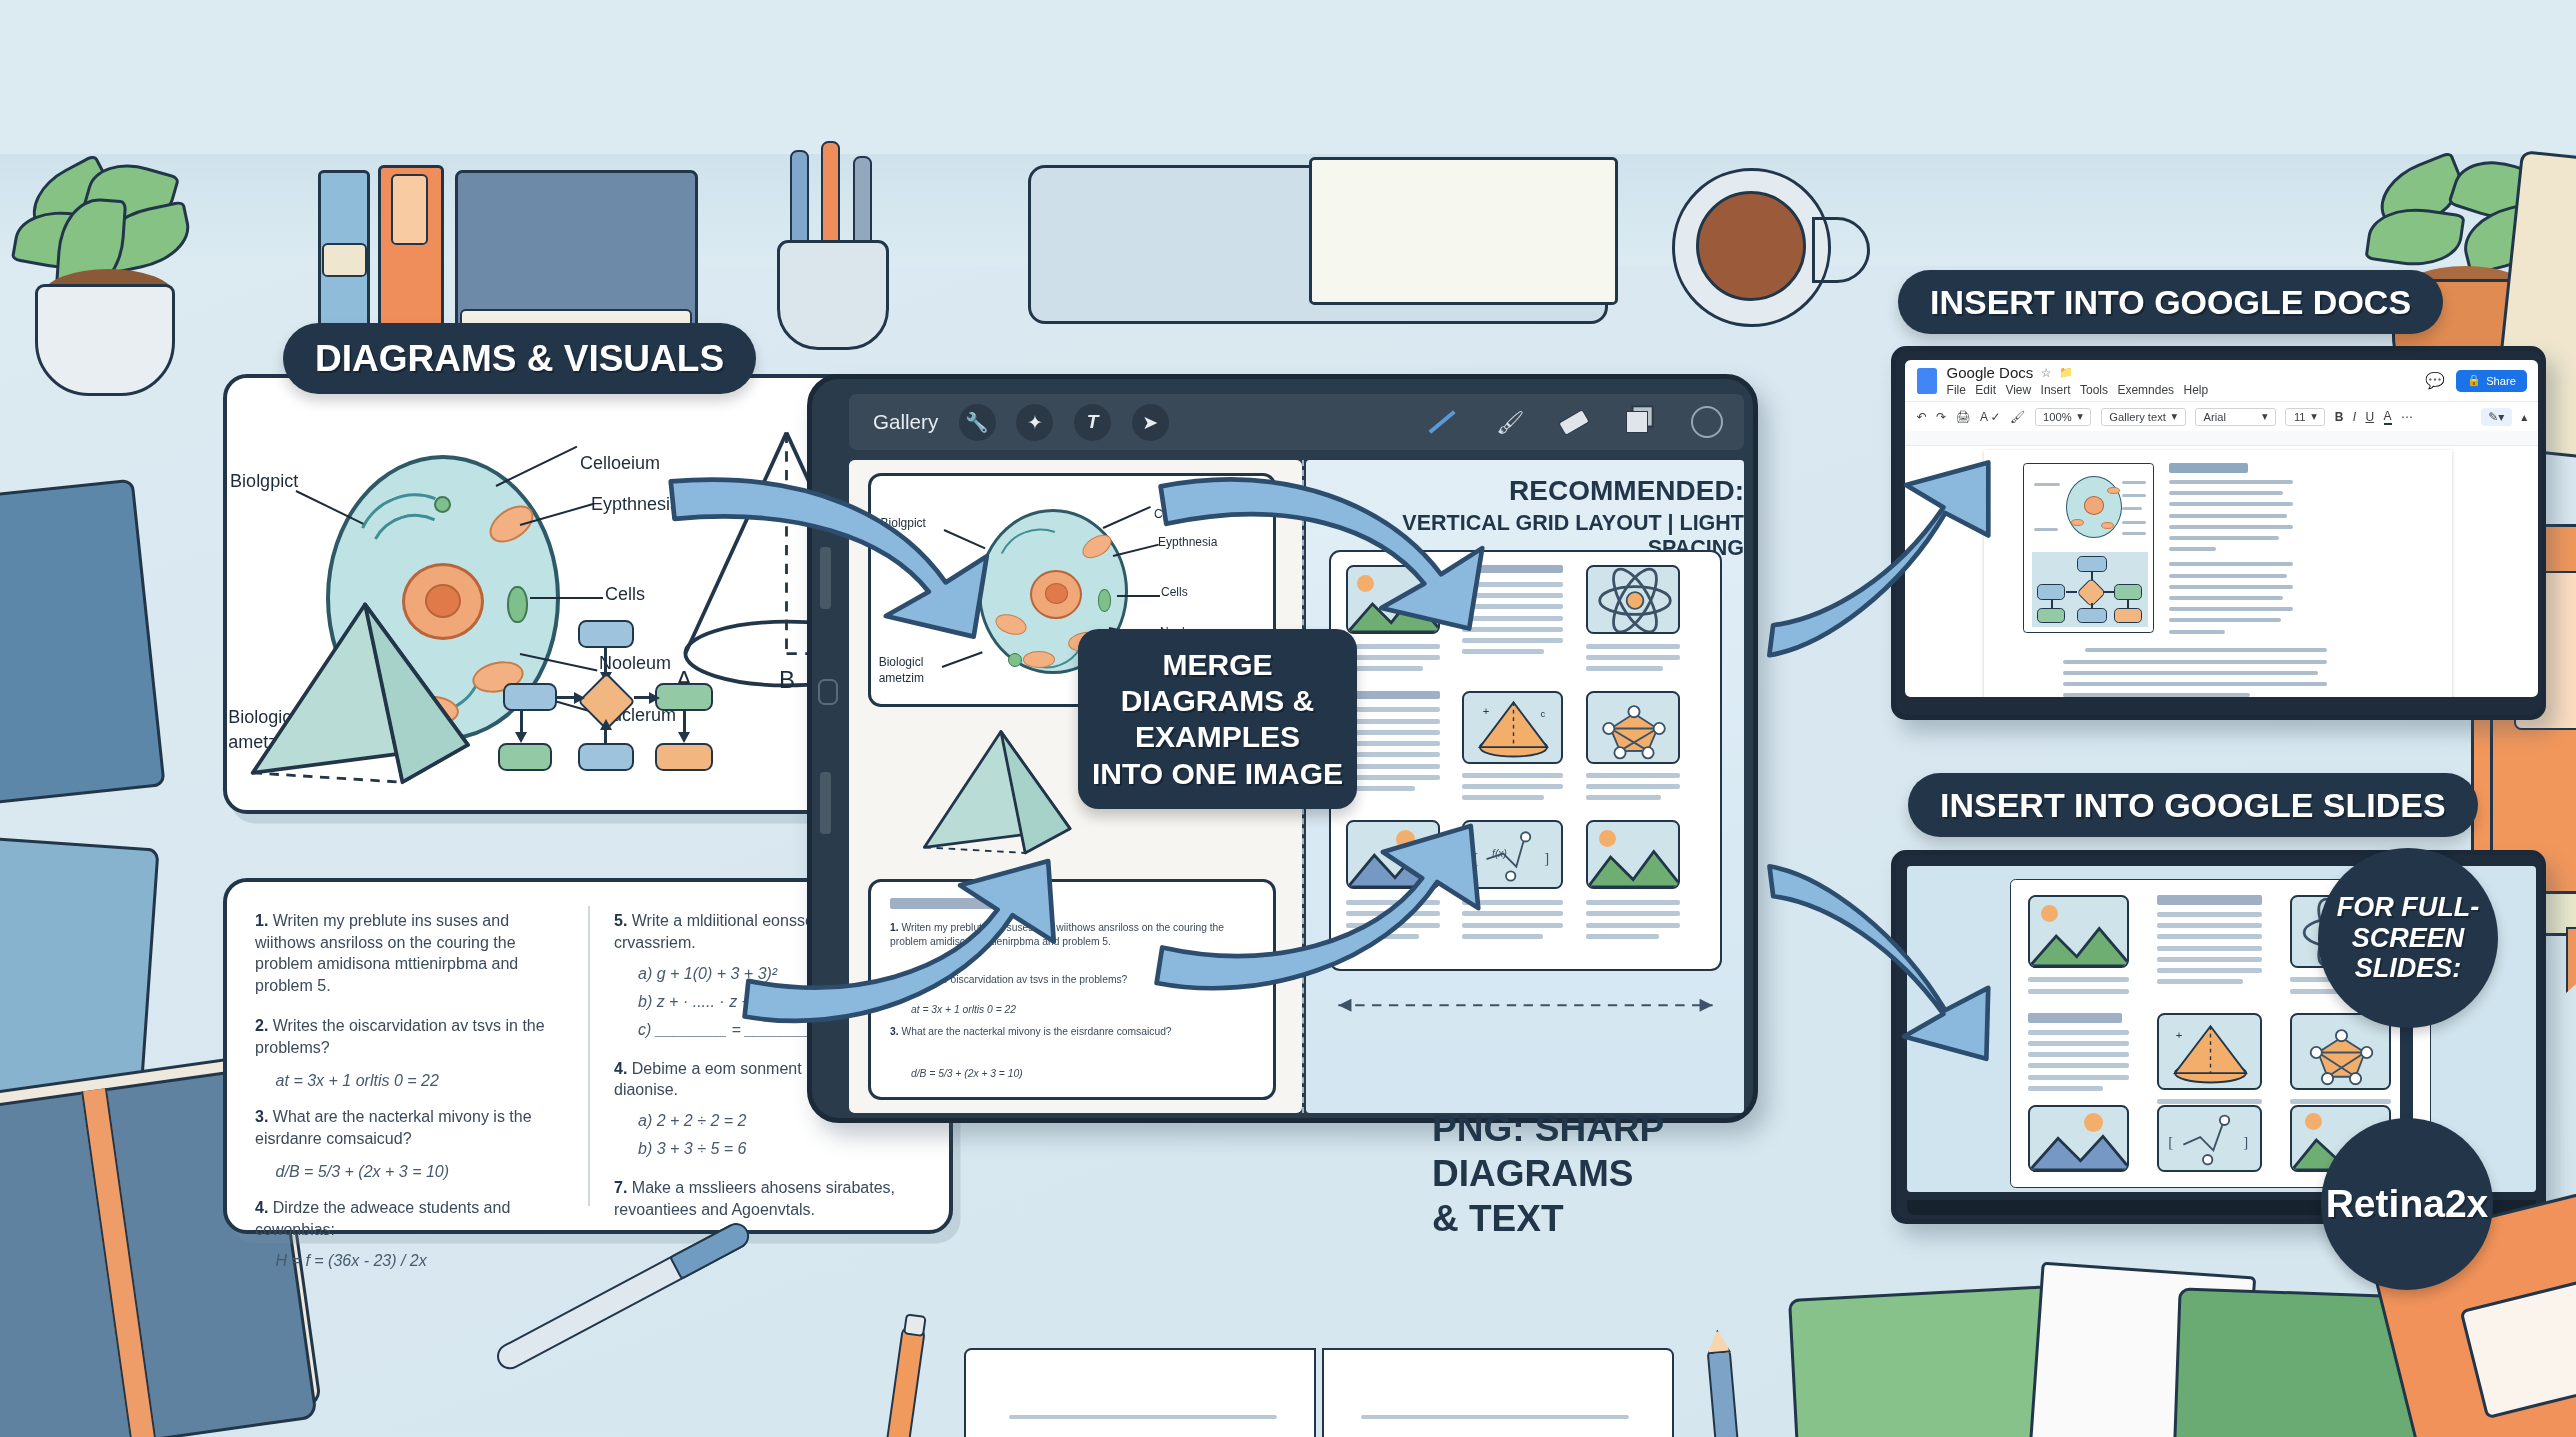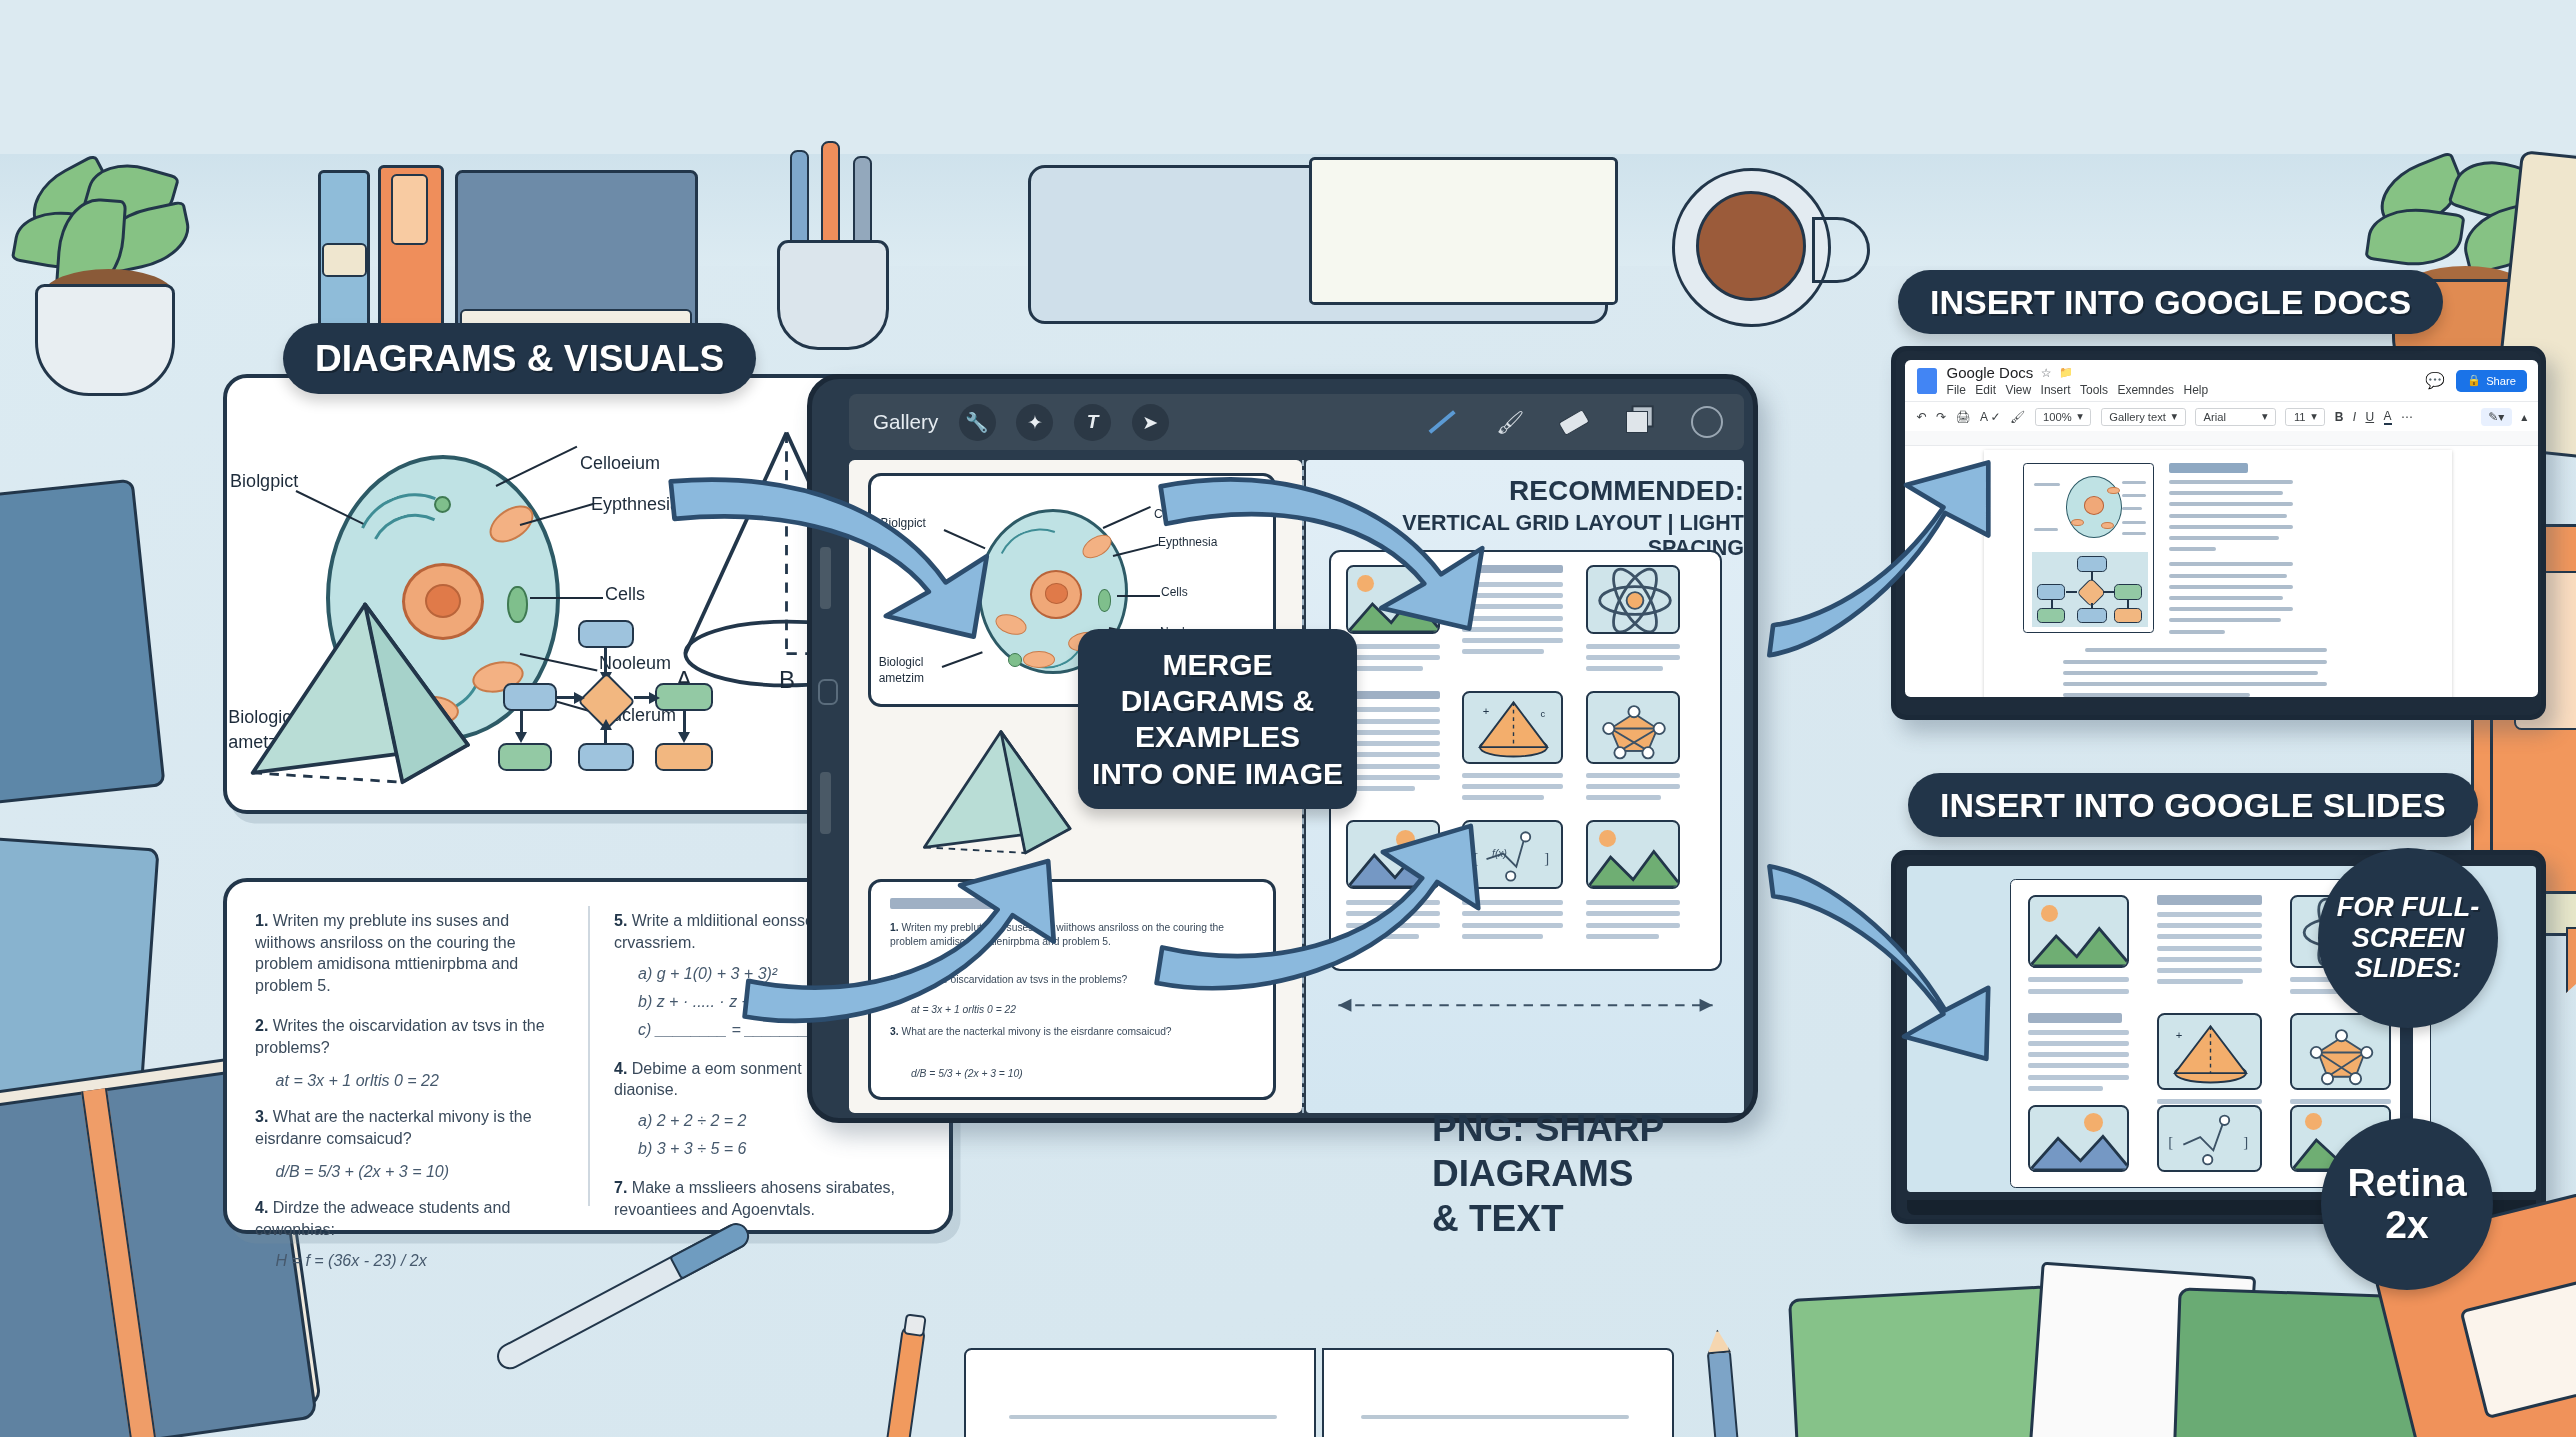--- a/index.html
+++ b/index.html
@@ -807,21 +807,21 @@
         </div>
       </div>
     </div>
     <div style="position:absolute;left:11.2px;bottom:3.7px;width:629px;height:15px;background:#16222e;border-radius:0 0 7.5px 7.5px;"></div>
   </div>
 
   <div class="circ-link" style="left:2400px;top:1002px;width:13px;height:168px;"></div>
   <div class="circ-badge" style="left:2318px;top:848px;width:180px;height:180px;font-size:27px;line-height:1.14;padding:0 11.2px;font-style:italic;">
     <span>FOR FULL-SCREEN SLIDES:</span>
   </div>
-  <div class="circ-badge" style="left:2321px;top:1118px;width:172px;height:172px;flex-direction:column;font-size:39px;line-height:1.08;">
+  <div class="circ-badge" style="left:2321px;top:1118px;width:172px;height:172px;flex-direction:row;font-size:39px;line-height:1.08;">
     <span>Retina</span>
     <span>2x</span>
   </div>
 
   <div style="position:absolute;left:964px;top:1348px;width:711px;height:168px;">
     <div class="nb-page" style="left:0;top:0;width:352px;height:168px;border-radius:7.5px 0 0 7.5px;"></div>
     <div class="nb-page" style="left:358px;top:0;width:352px;height:168px;border-radius:0 7.5px 7.5px 0;"></div>
     <div class="nb-line" style="left:45px;top:67px;width:268px;height:3.7px;"></div>
 
     <div class="nb-line" style="left:397px;top:67px;width:268px;height:3.7px;"></div>

